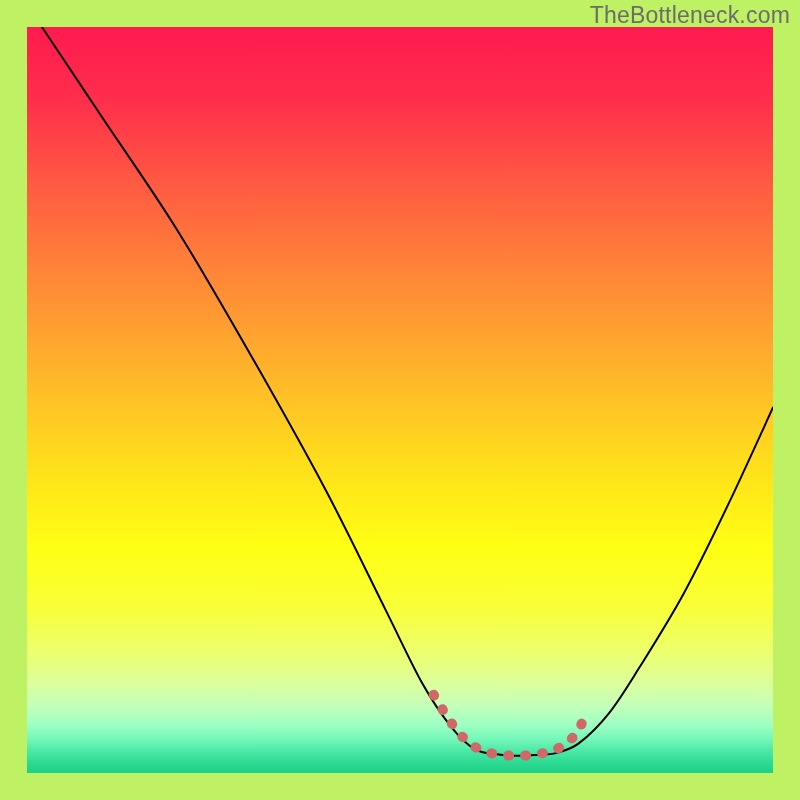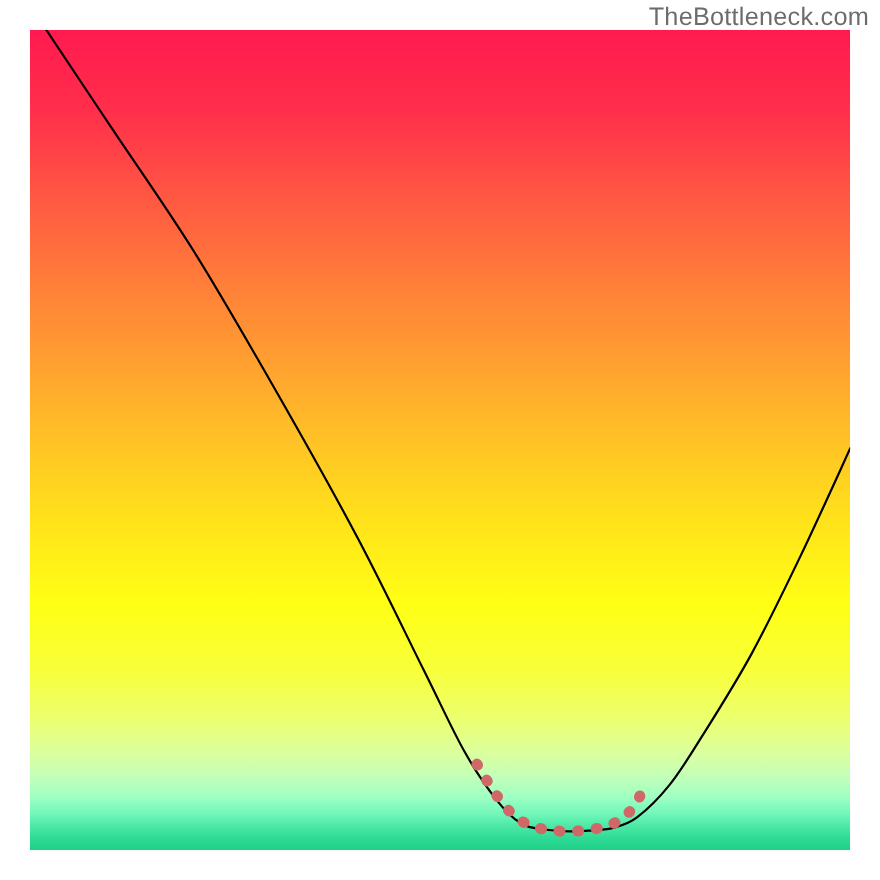--- a/index.html
+++ b/index.html
@@ -1,20 +1,20 @@
 <!DOCTYPE html>
 <html><head>
 <meta charset="utf-8">
 <style>
   * { margin: 0; padding: 0; box-sizing: border-box; }
   html, body { width: 800px; height: 800px; background: #000; overflow: hidden; }
   .frame {
     position: absolute;
     left: 0; top: 0; width: 800px; height: 800px;
-    background: #ffffff;
+    background: #bef264;
   }
   .plot {
     position: absolute;
     left: 27px; top: 27px;
     width: 746px; height: 746px;
     overflow: hidden;
   }
   .credit {
     position: absolute;
     top: 2px; right: 10px;

